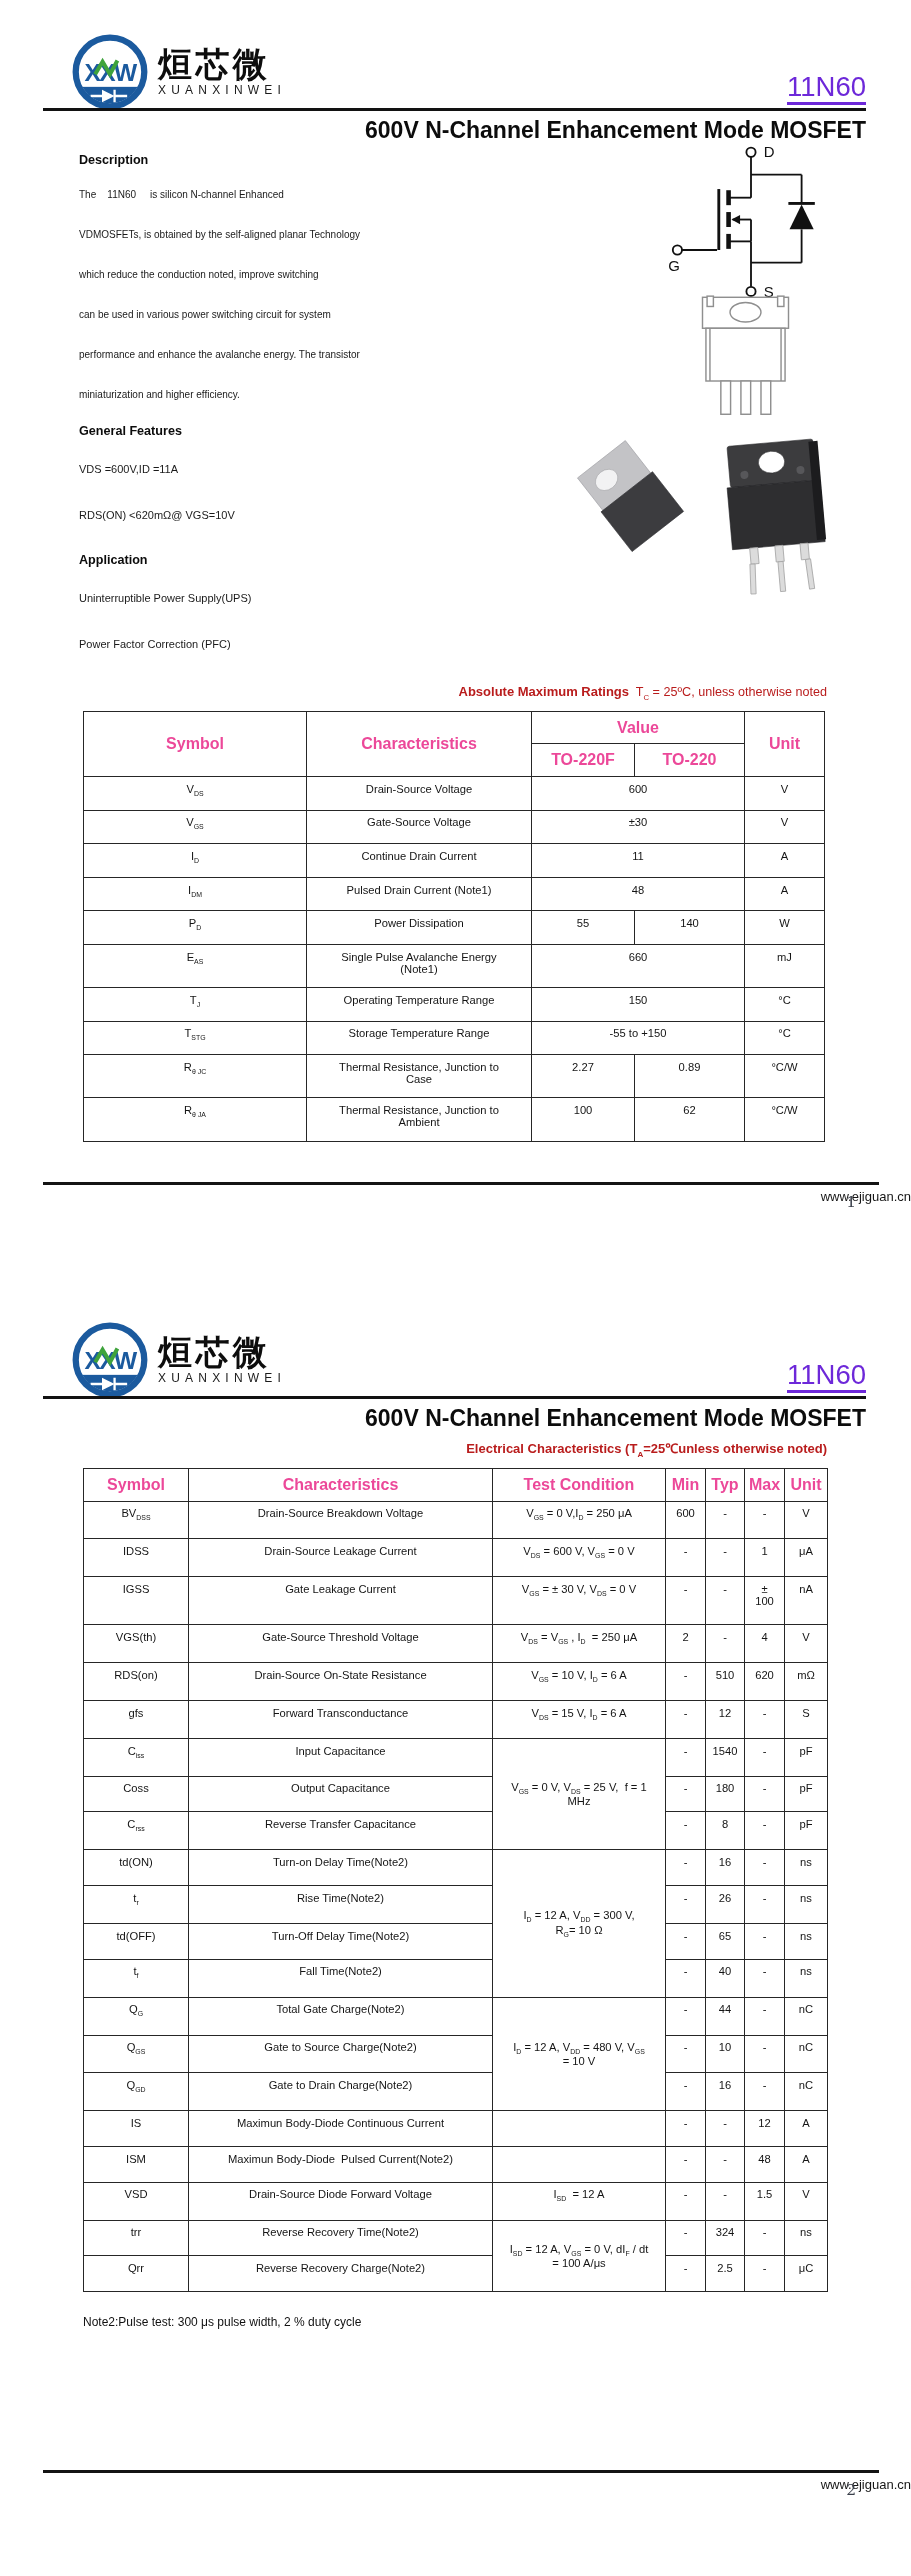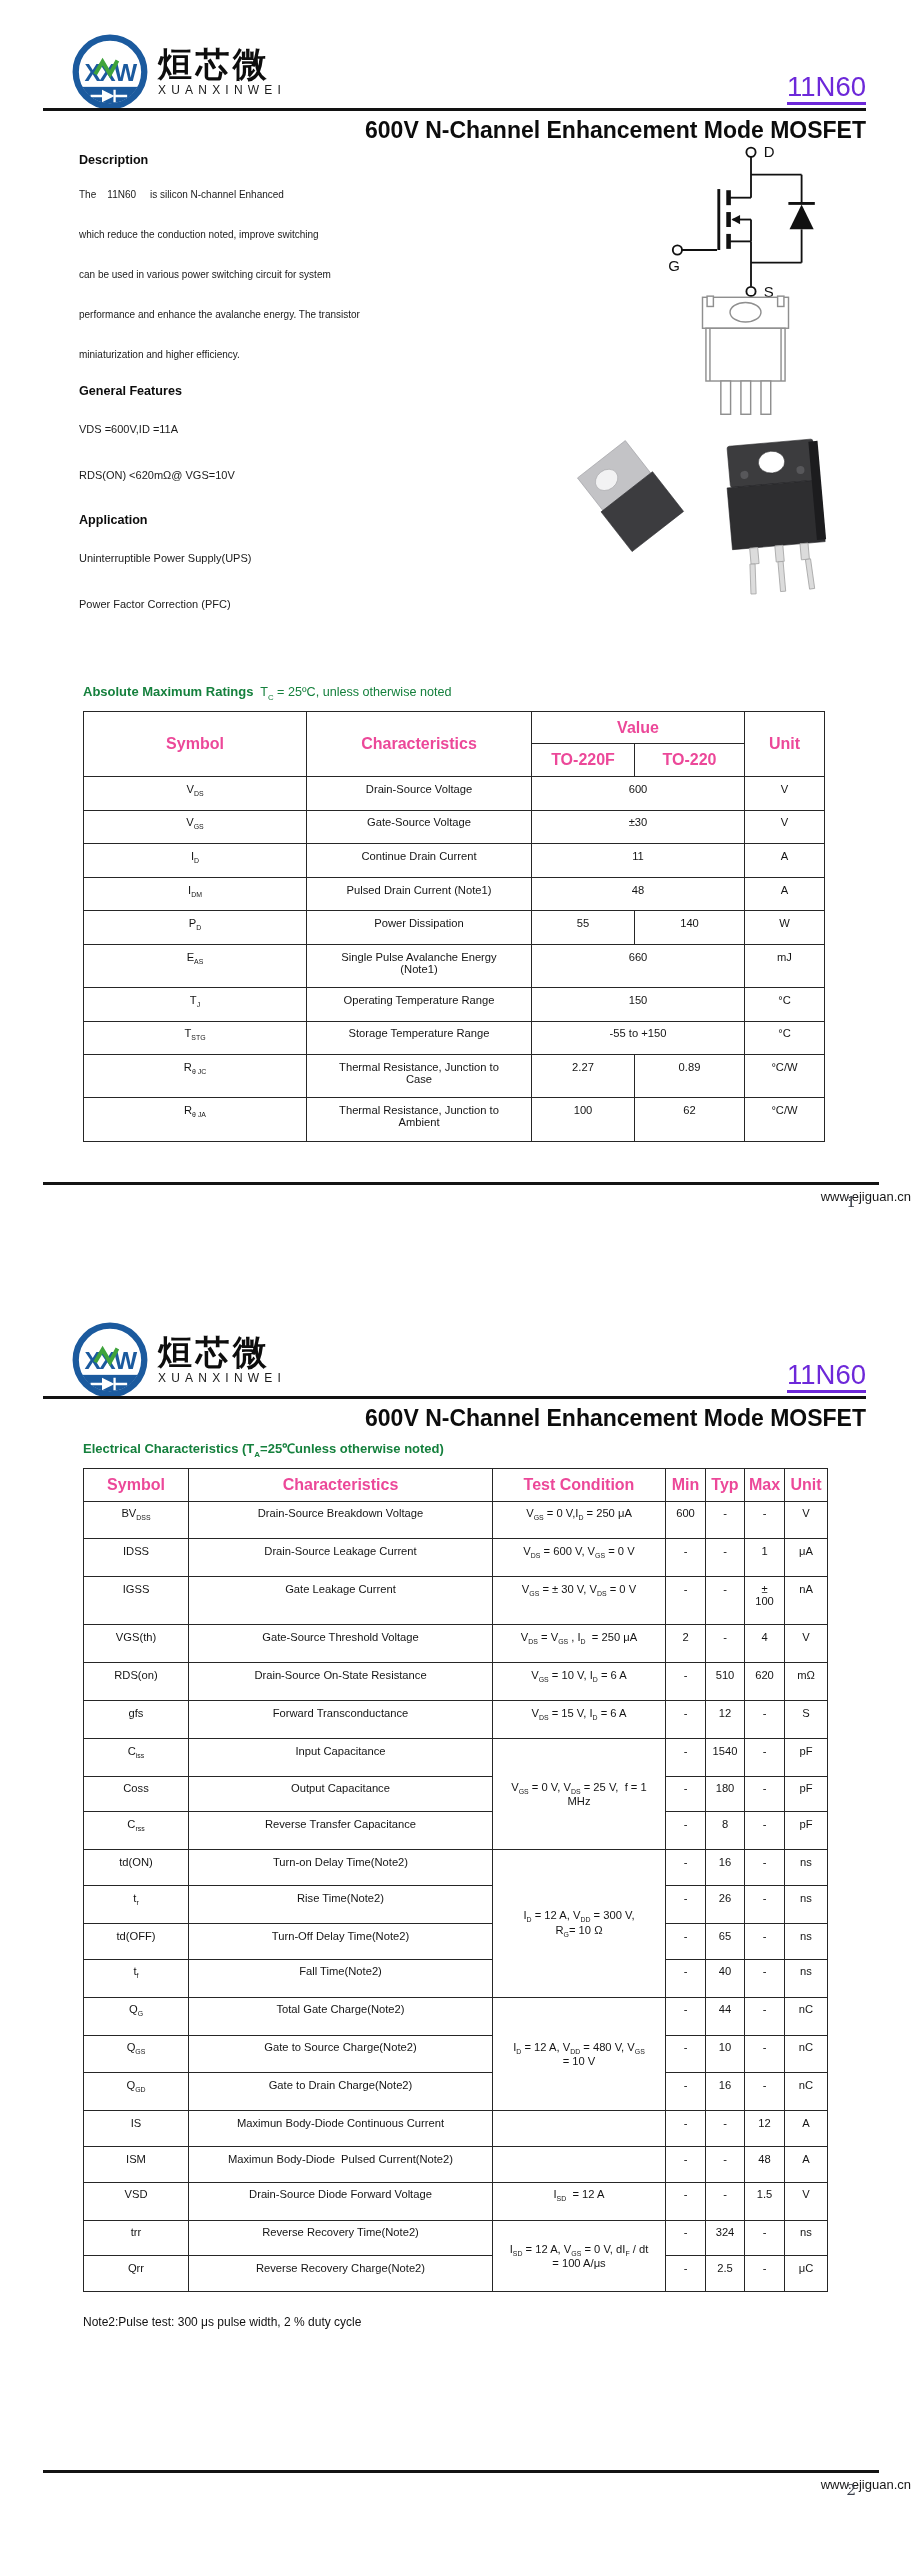--- a/index.html
+++ b/index.html
@@ -25,21 +25,21 @@
 
   
   .fet-symbol{position:absolute;left:659px;top:143px;}
   .pkg-outline{position:absolute;left:691px;top:295px;}
   .photo-left{position:absolute;left:590px;top:443px;transform:rotate(-38deg);}
   .photo-right{position:absolute;left:717px;top:439px;transform:rotate(-5deg);}
 
   
   .tbl-section{position:absolute;left:83px;width:744px;}
   #p1-abs{top:684px;} #p2-main{top:151px;}
-  .tbl-title{font-size:12.6px;color:#15803d;margin:0 0 9.2px 0;}
+  .tbl-title{font-size:12.6px;color:#b91c1c;margin:0 0 9.2px 0;text-align:right;}
   .tbl-title b{font-size:13px;}
   table{border-collapse:collapse;table-layout:fixed;width:742px;background:#fff;border:1.7px solid #1f1f1f;}
   th{border:1.1px solid #262626;font-size:16px;font-weight:bold;text-align:center;vertical-align:middle;
      padding:6.9px 3.4px;color:#ec4899;}
   td{border:1.1px solid #262626;font-size:11.2px;text-align:center;vertical-align:top;
      padding:5.7px 3.4px 12.6px 3.4px;white-space:pre-wrap;color:#141414;}
   .elec td{padding:5.7px 2.9px 17px 2.9px;}
   td.vm{vertical-align:middle;padding-bottom:5.7px;}
   sub{font-size:0.62em;}
   .note-line{font-size:12px;color:#111;margin-top:23px;}
@@ -76,20 +76,21 @@
     </div>
   </div>
 
   <div class="part-number">11N60</div>
   <div class="header-rule"></div>
   <div class="subtitle">600V N-Channel Enhancement Mode MOSFET</div>
 
   <div class="left-col">
     <div class="sec-heading">Description</div>
     <div class="ds-line">The    11N60     is silicon N-channel Enhanced</div>
+    <div class="ds-line">VDMOSFETs, is obtained by the self-aligned planar Technology</div>
     <div class="ds-line">which reduce the conduction noted, improve switching</div>
     <div class="ds-line">can be used in various power switching circuit for system</div>
     <div class="ds-line">performance and enhance the avalanche energy. The transistor</div>
     <div class="ds-line">miniaturization and higher efficiency.</div>
     <div class="gap1"></div>
     <div class="sec-heading">General Features</div>
     <div class="ft-line">VDS =600V,ID =11A</div>
     <div class="ft-line">RDS(ON) &lt;620mΩ@ VGS=10V</div>
     <div class="gap2"></div>
     <div class="sec-heading">Application</div>

